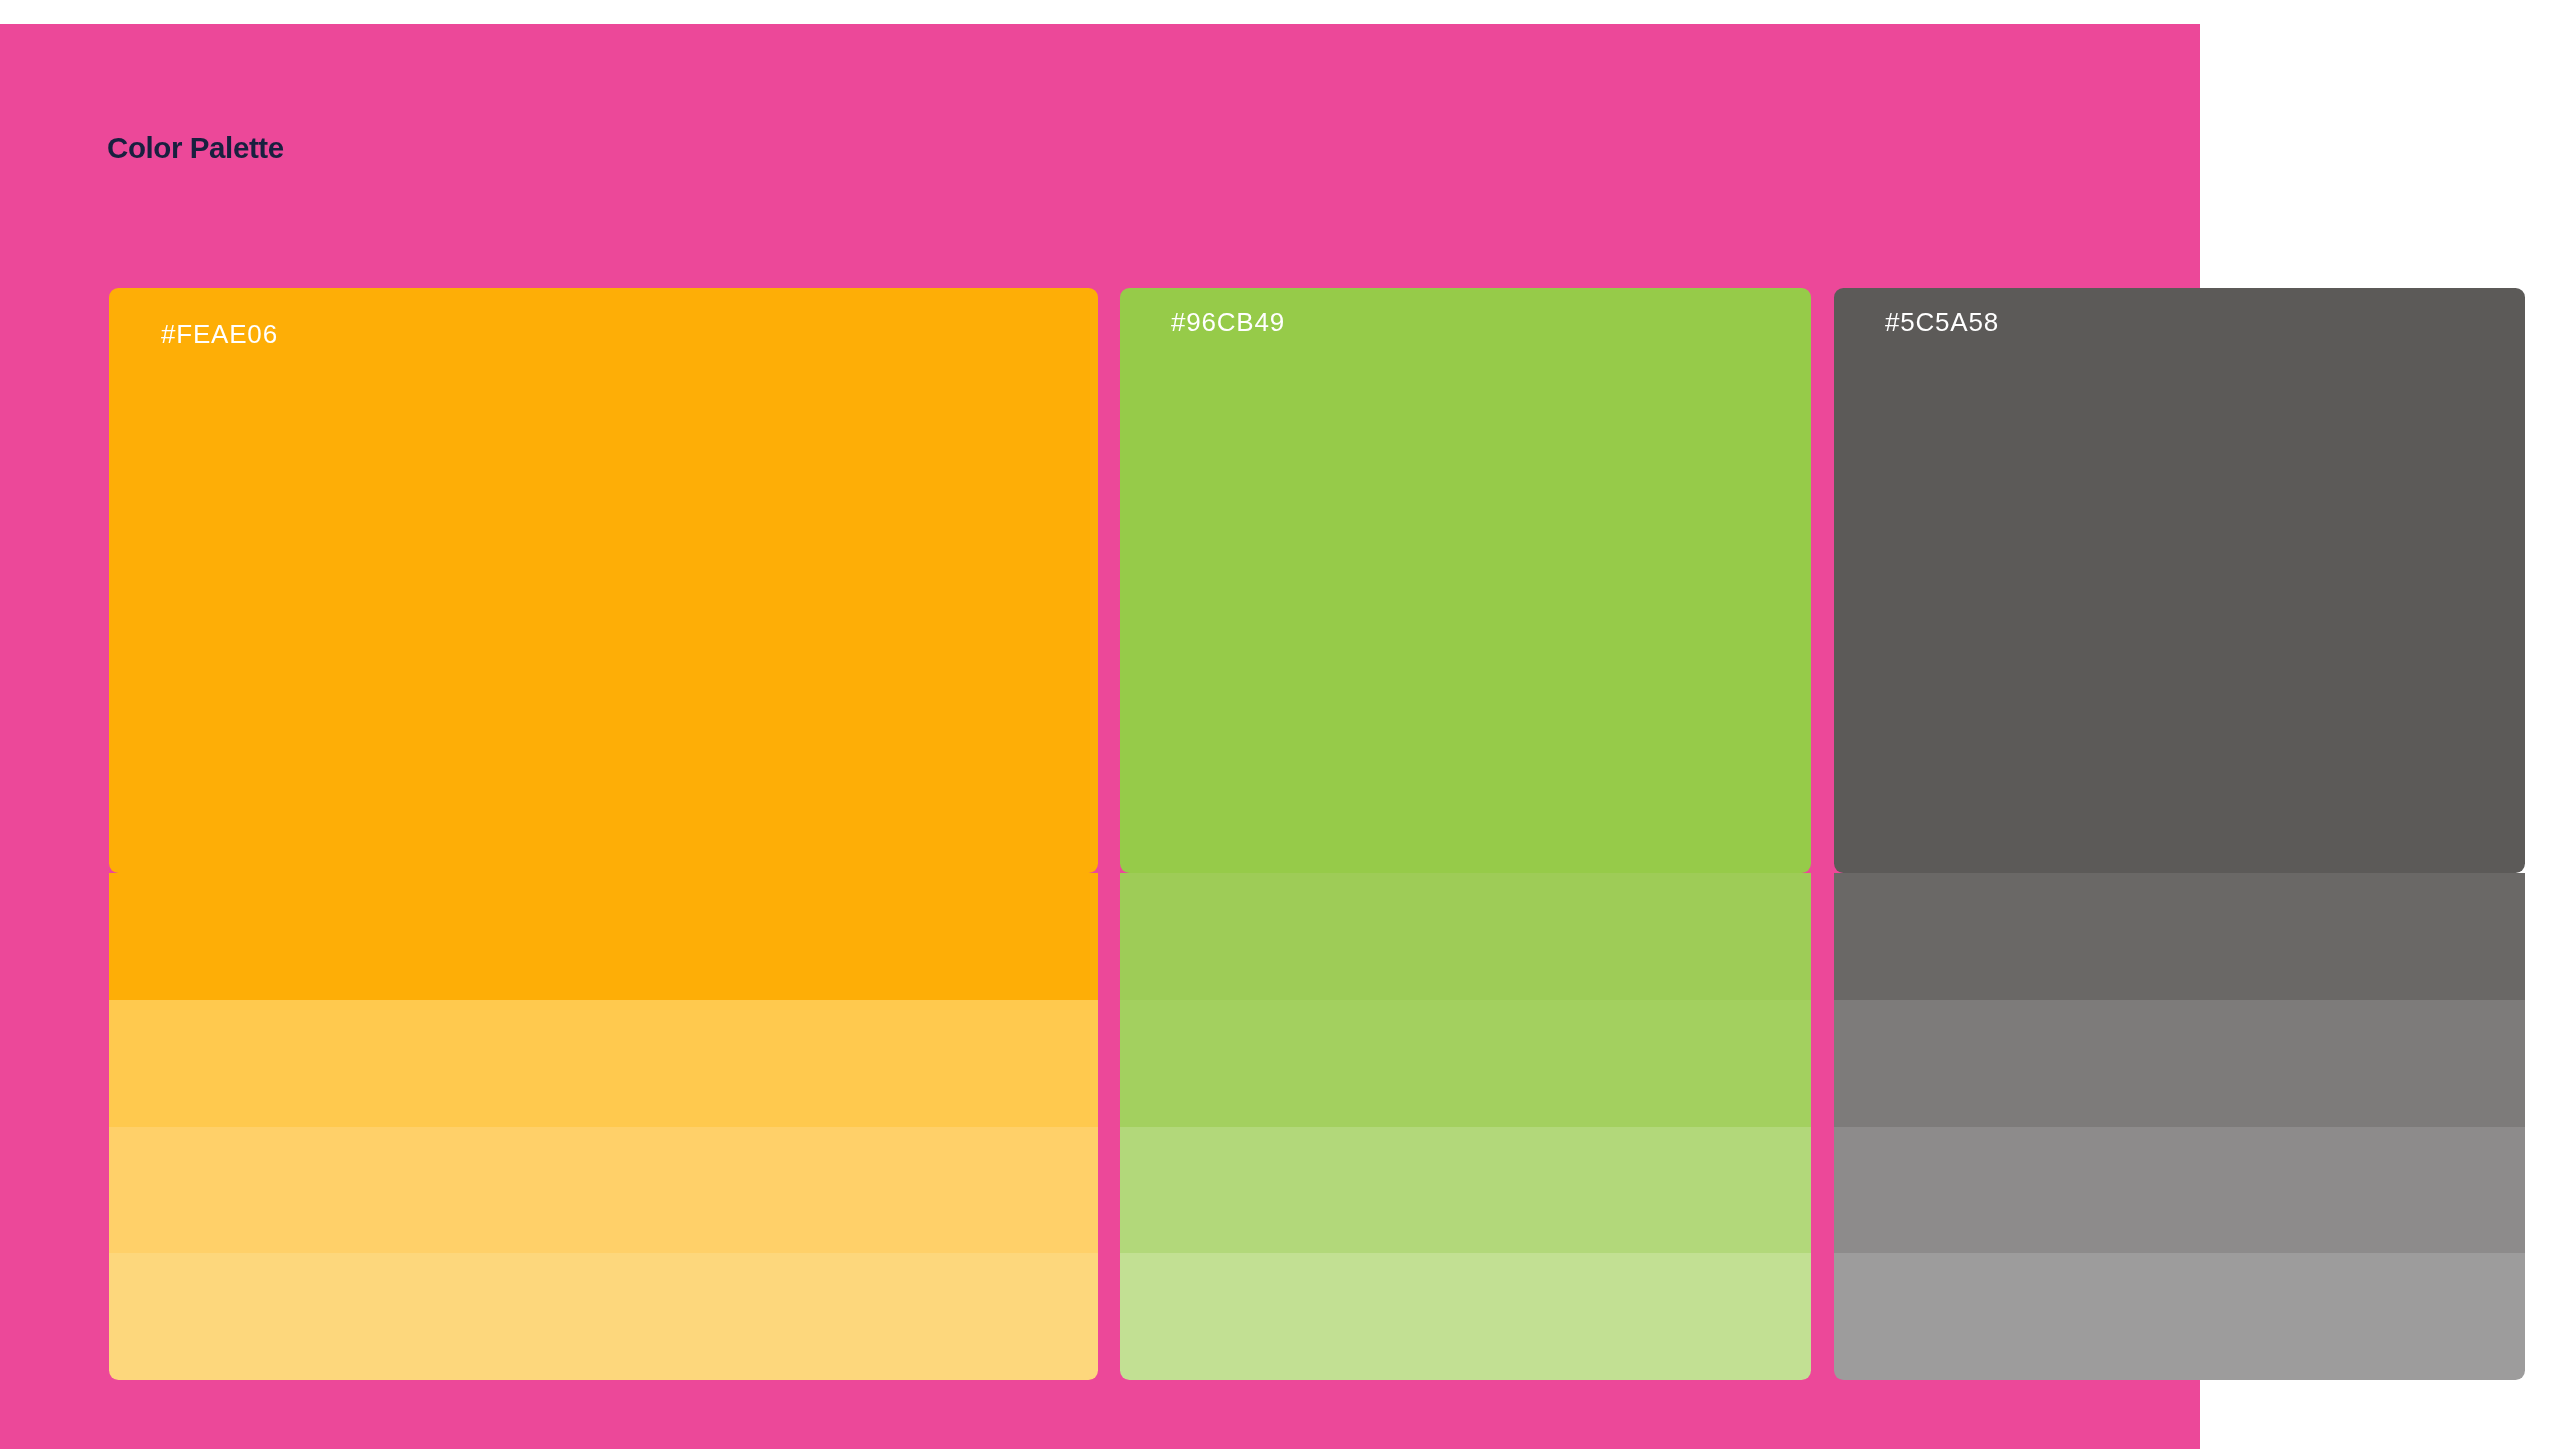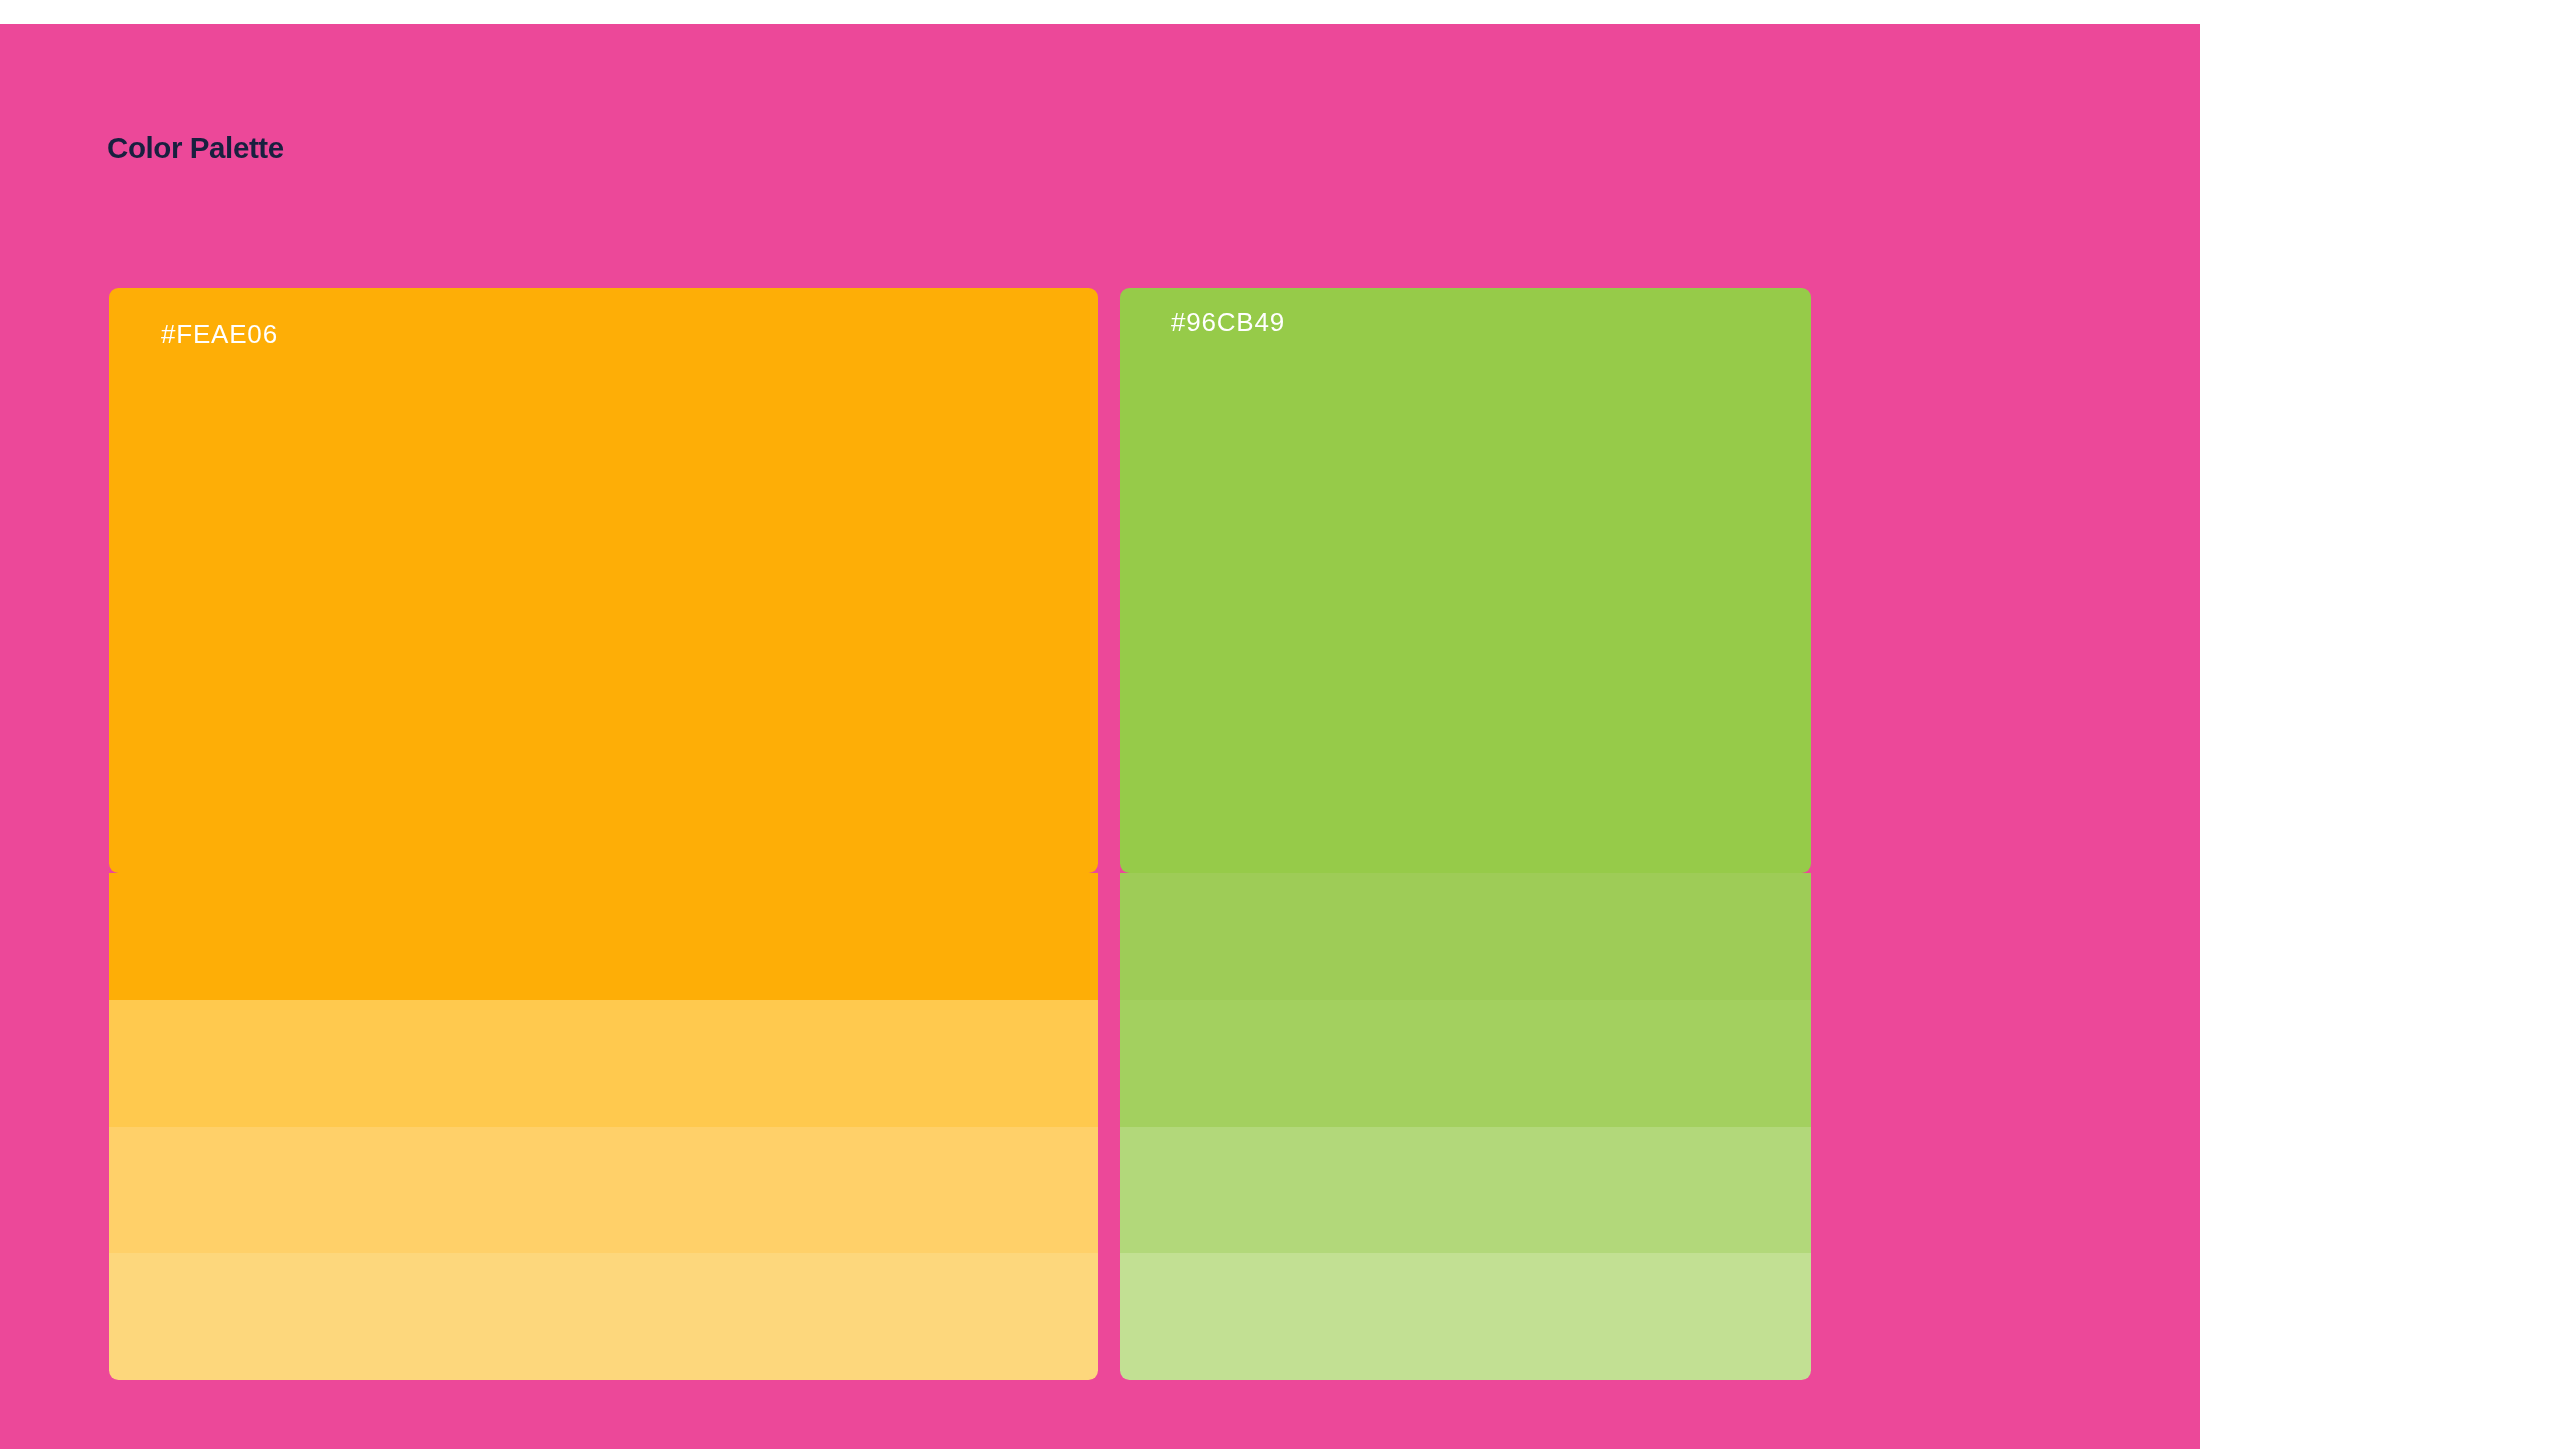--- a/index.html
+++ b/index.html
@@ -121,16 +121,27 @@
         <span class="swatch-label" style="color: rgb(255, 255, 255);">#96CB49</span>
       </div>
       <div class="swatch-bands">
         <div class="tint-band" style="background: rgb(158, 204, 87);"></div>
         <div class="tint-band" style="background: rgb(163, 208, 95);"></div>
         <div class="tint-band" style="background: rgb(178, 216, 122);"></div>
         <div class="tint-band" style="background: rgb(194, 224, 147);"></div>
       </div>
     </div>
 
+    <div class="swatch-column col-2">
+      <div class="swatch-main" style="background: rgb(92, 90, 88);">
+        <span class="swatch-label" style="color: rgb(255, 255, 255);">#5C5A58</span>
+      </div>
+      <div class="swatch-bands">
+        <div class="tint-band" style="background: rgb(106, 104, 102);"></div>
+        <div class="tint-band" style="background: rgb(125, 123, 122);"></div>
+        <div class="tint-band" style="background: rgb(141, 139, 139);"></div>
+        <div class="tint-band" style="background: rgb(157, 156, 156);"></div>
+      </div>
+    </div>
 
   </div>
 </div>
 
 
 </body></html>

